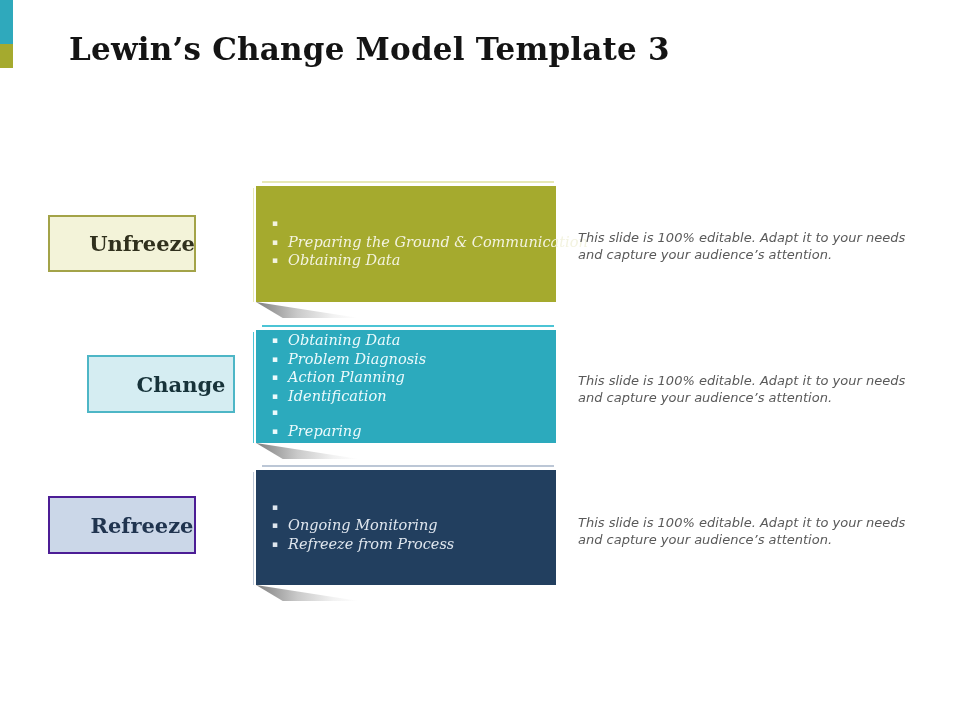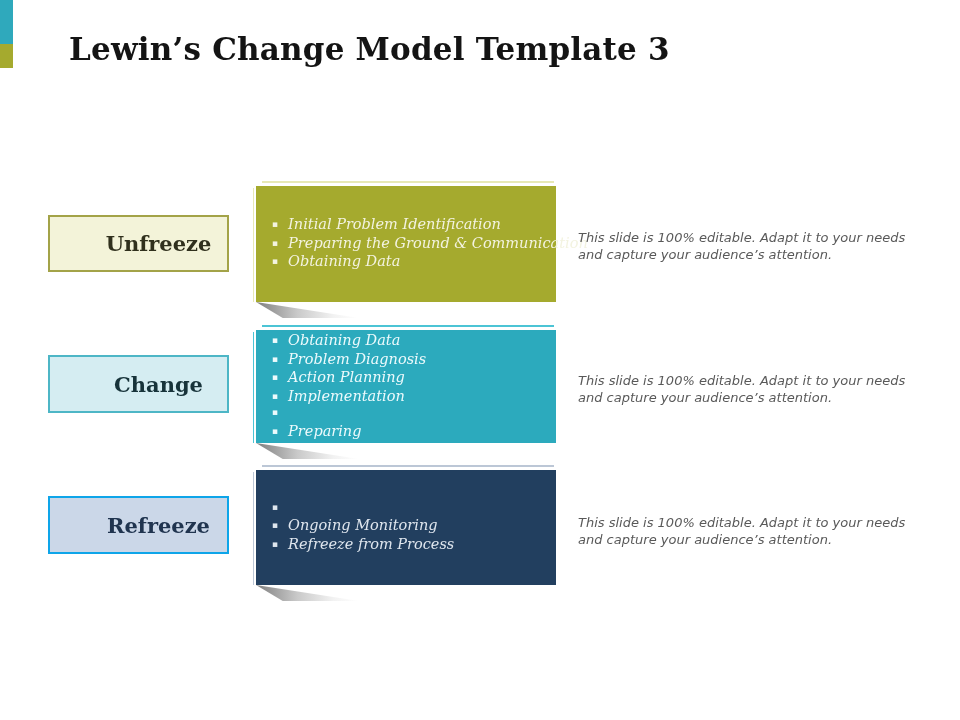--- a/index.html
+++ b/index.html
@@ -15,29 +15,29 @@
   
   .slide-title{
     position:absolute;left:37px;top:10px;width:860px;
     font-size:31px;font-weight:bold;color:#141414;letter-spacing:.2px;
     font-family:"DejaVu Serif", serif;
     margin-left:32px;
   }
 
   
   .stage-label{
-    position:absolute;left:48px;width:181px;
+    position:absolute;left:48px;width:148px;
     display:flex;align-items:center;justify-content:center;
     font-size:21px;font-weight:bold;font-family:"DejaVu Serif", serif;
     box-sizing:border-box;
     padding-left:40px;
   }
   .stage-unfreeze .stage-label{top:215px;height:57px;background:#f3f3d9;border:2px solid #a3a348;color:#30301d;}
-  .stage-change   .stage-label{top:355px;height:58px;background:#d5edf2;border:2px solid #4db6c6;color:#17333a;}
-  .stage-refreeze .stage-label{top:496px;height:58px;background:#cbd7e8;border:2px solid #0ea5e9;color:#20344f;}
+  .stage-change   .stage-label{top:355px;height:58px;background:#d5edf2;border:2px solid #4db6c6;color:#17333a;margin-left:39px;}
+  .stage-refreeze .stage-label{top:496px;height:58px;background:#cbd7e8;border:2px solid #4c1d95;color:#20344f;}
 
   .panel{
     position:absolute;left:256px;width:300px;box-sizing:border-box;
     display:flex;flex-direction:column;justify-content:center;
   }
   .stage-unfreeze .panel{top:186px;height:116px;background:#a5aa2e;}
   .stage-change   .panel{top:330px;height:113px;background:#2caabd;}
   .stage-refreeze .panel{top:470px;height:115px;background:#223f5f;}
 
   .panel-top-edge{position:absolute;left:6px;right:2px;top:-5px;height:2px;}
@@ -83,21 +83,20 @@
 <h1 class="slide-title">Lewin’s Change Model Template 3</h1>
 
 <div class="stage stage-unfreeze">
   <div class="stage-label">Unfreeze</div>
   <div class="panel">
     <div class="panel-top-edge"></div>
     <div class="panel-left-edge"></div>
     <ul class="bullet-list">
         <li class="bullet-item">
           <span class="bullet-dot">▪</span>
-          <span class="bullet-text">Initial Problem Identification</span>
         </li>
         <li class="bullet-item">
           <span class="bullet-dot">▪</span>
           <span class="bullet-text">Preparing the Ground &amp; Communication</span>
         </li>
         <li class="bullet-item">
           <span class="bullet-dot">▪</span>
           <span class="bullet-text">Obtaining Data</span>
         </li>
       </ul>
@@ -119,21 +118,21 @@
         <li class="bullet-item">
           <span class="bullet-dot">▪</span>
           <span class="bullet-text">Problem Diagnosis</span>
         </li>
         <li class="bullet-item">
           <span class="bullet-dot">▪</span>
           <span class="bullet-text">Action Planning</span>
         </li>
         <li class="bullet-item">
           <span class="bullet-dot">▪</span>
-          <span class="bullet-text">Implementation</span>
+          <span class="bullet-text">Identification</span>
         </li>
         <li class="bullet-item">
           <span class="bullet-dot">▪</span>
         </li>
         <li class="bullet-item">
           <span class="bullet-dot">▪</span>
           <span class="bullet-text">Preparing</span>
         </li>
       </ul>
     <div class="page-curl"></div>

